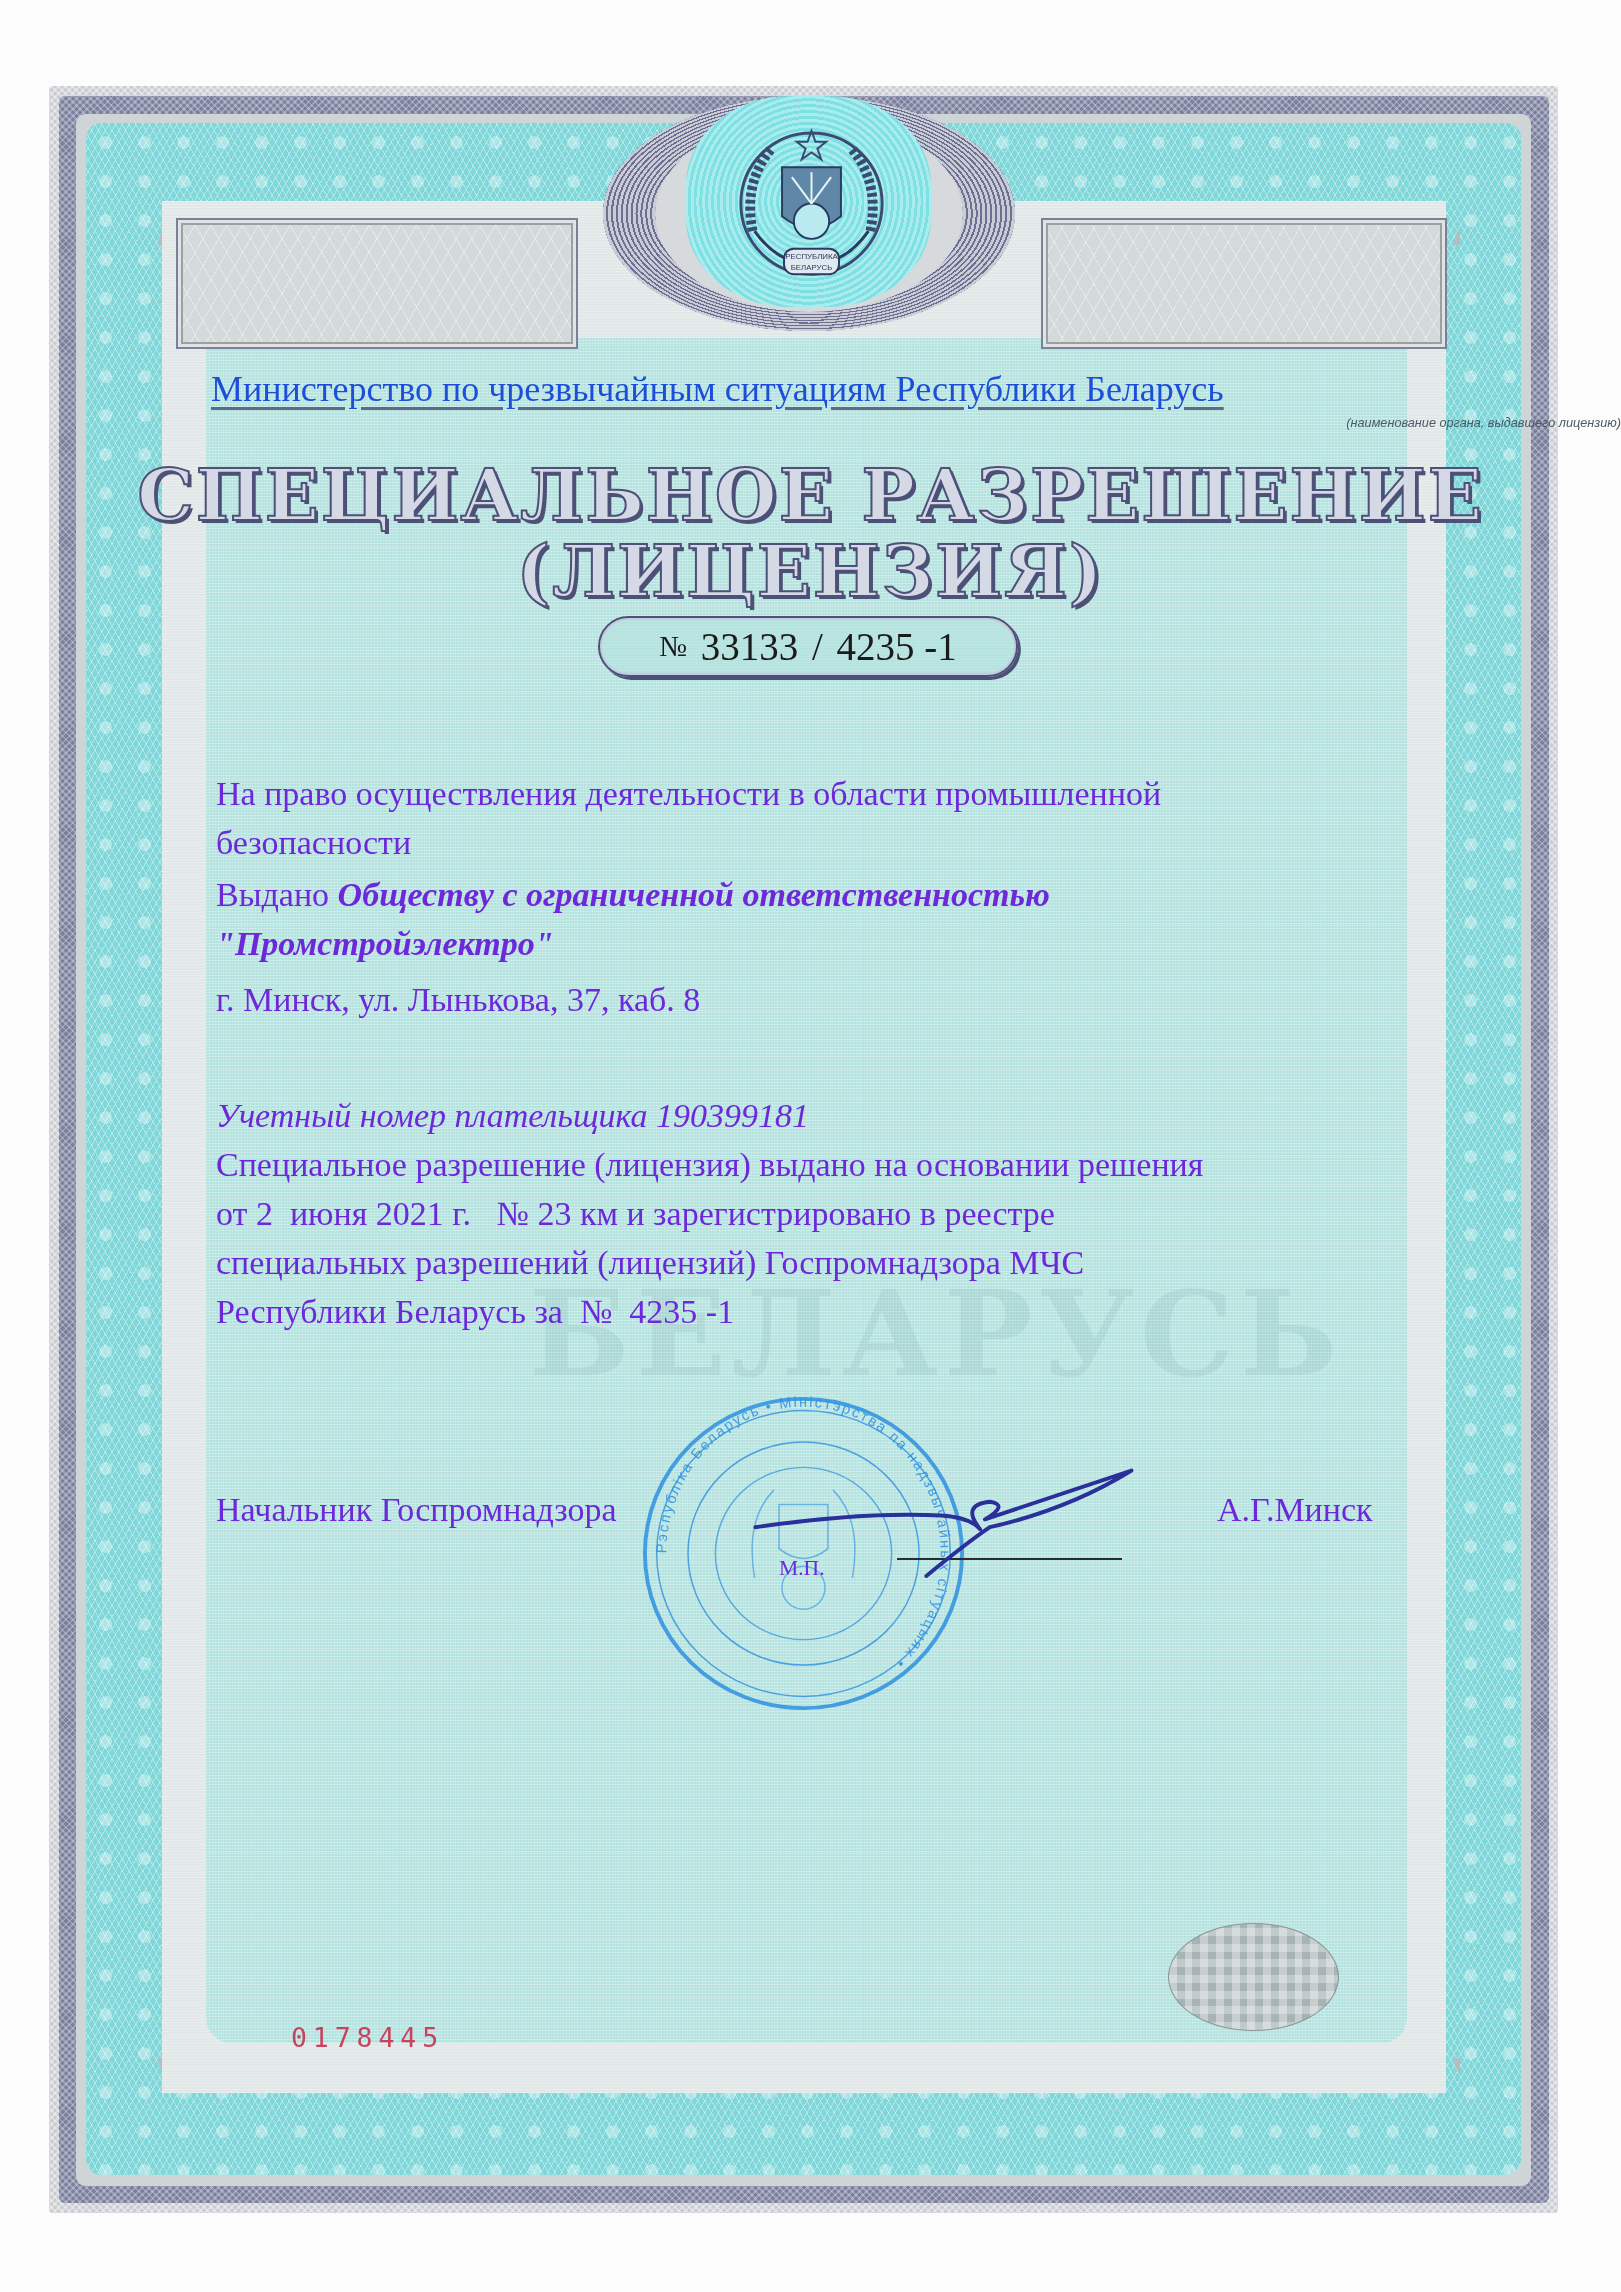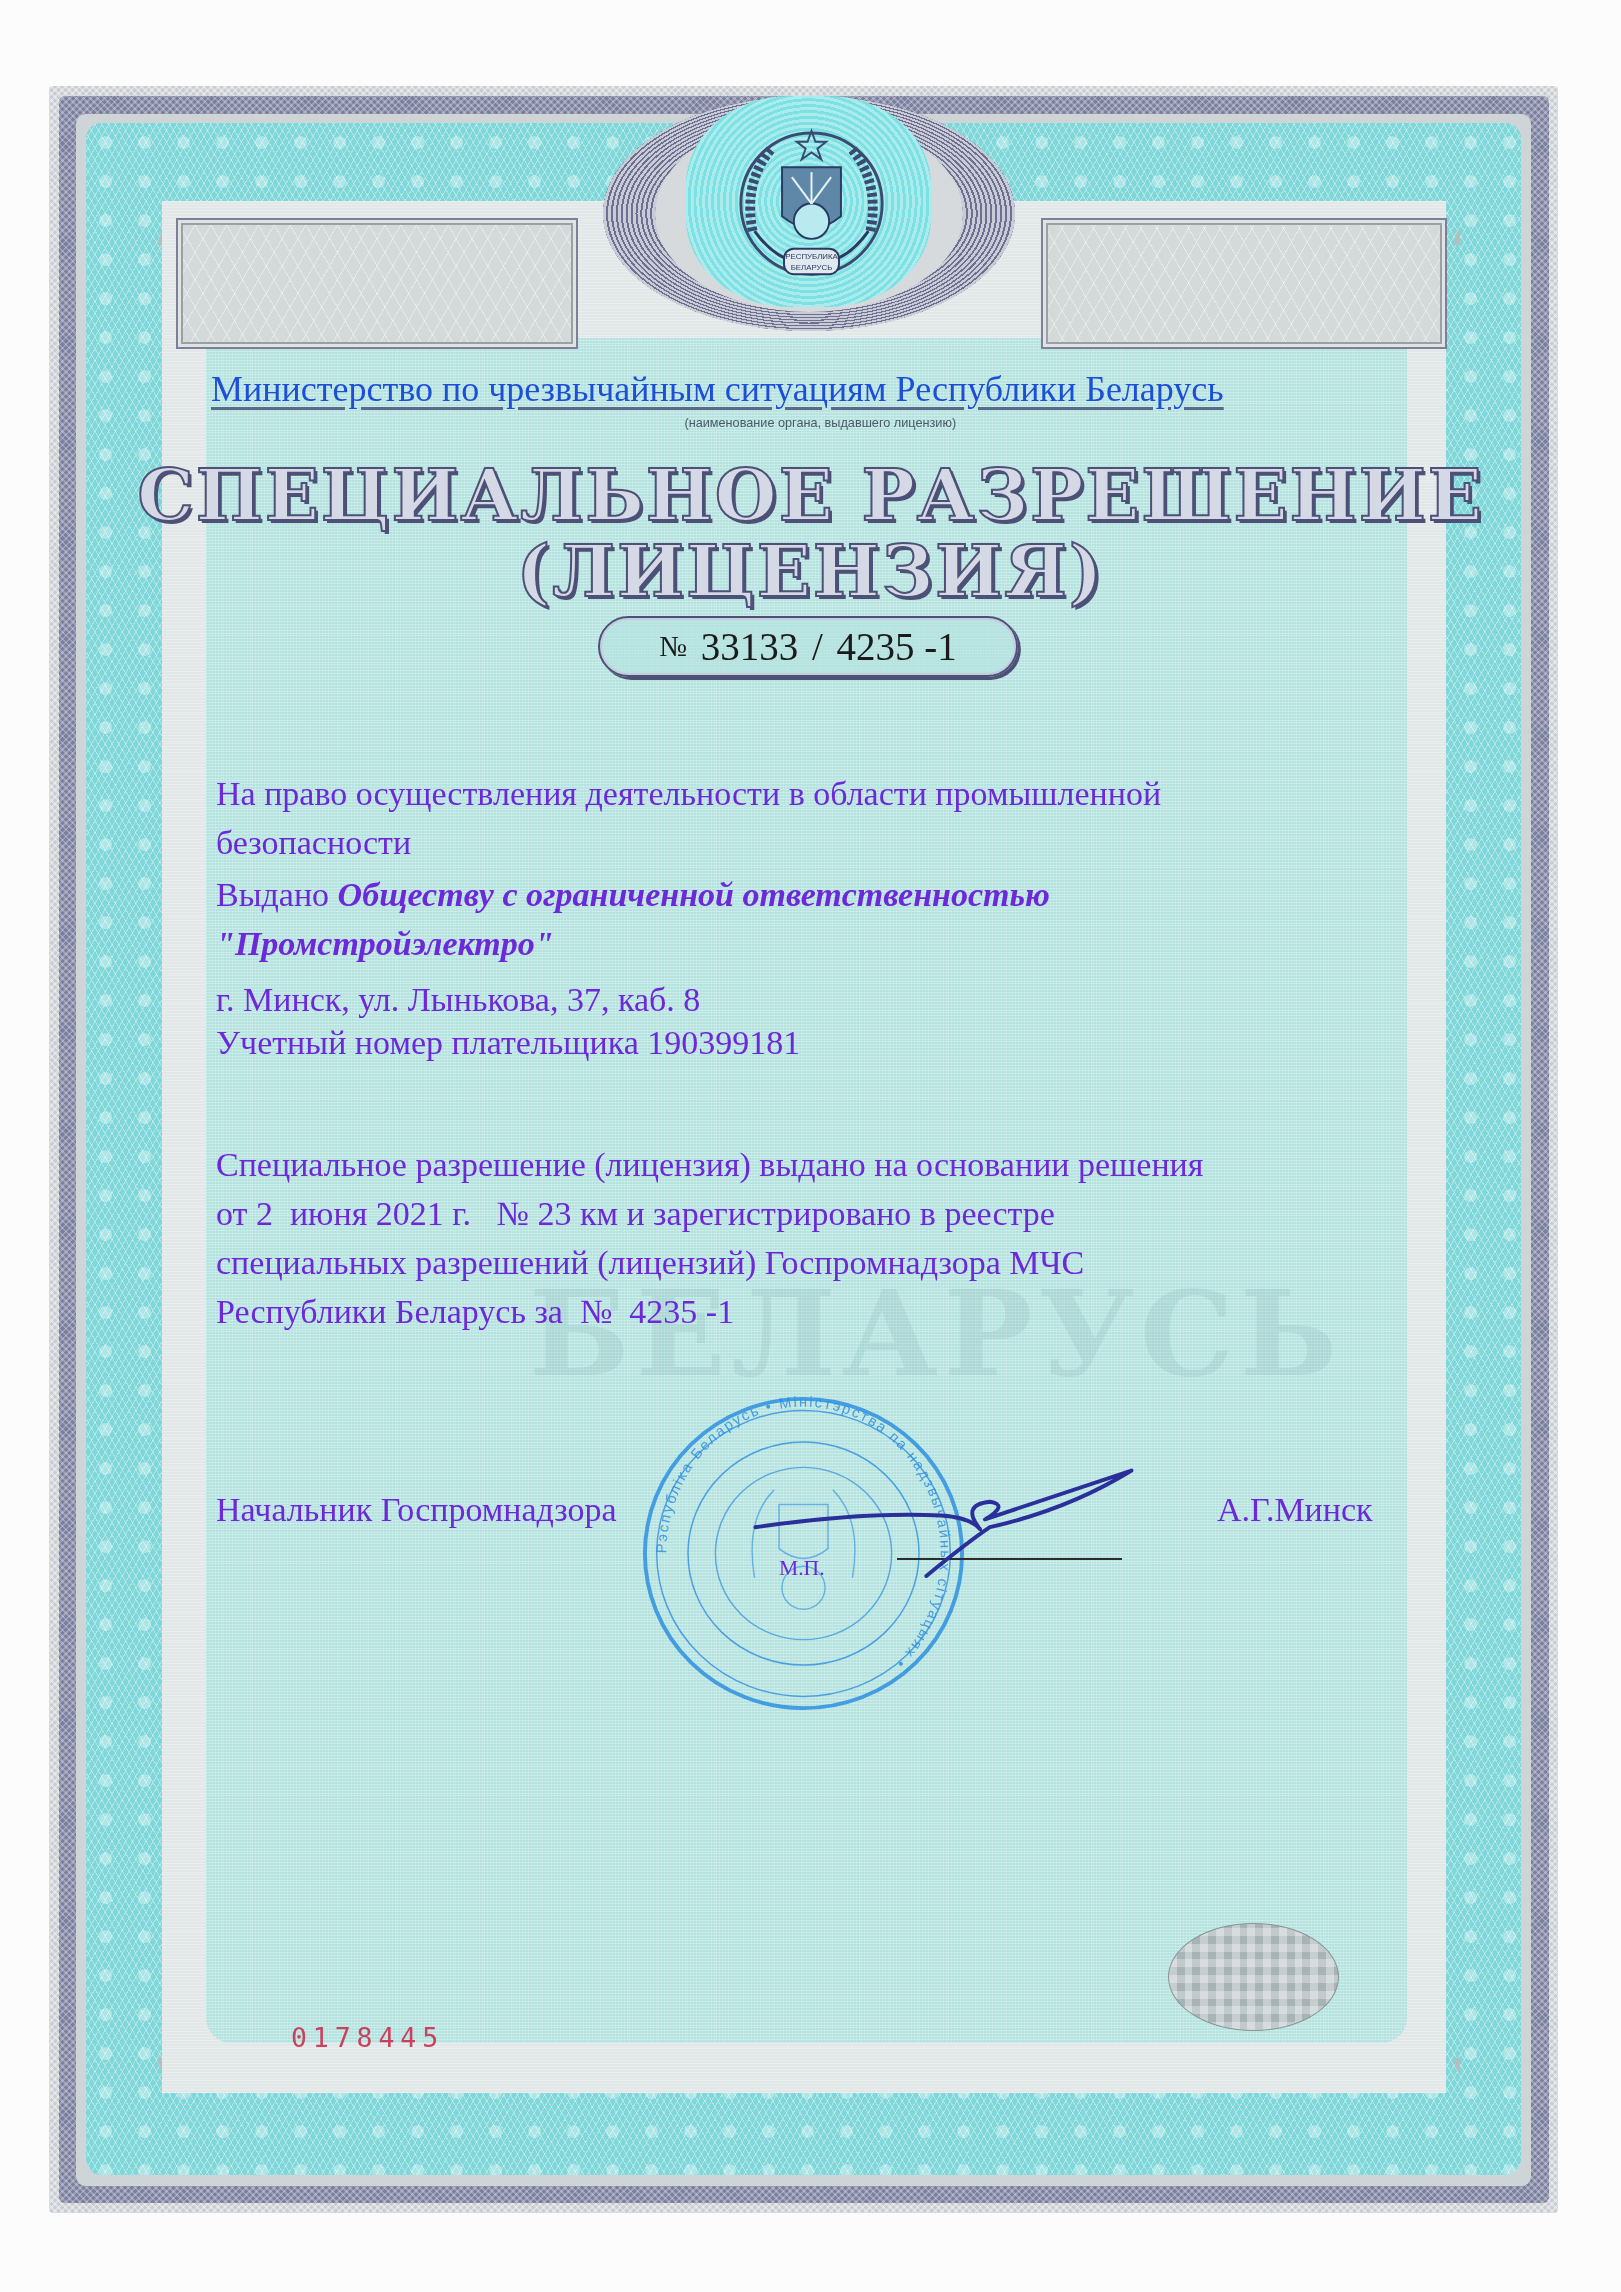--- a/index.html
+++ b/index.html
@@ -109,23 +109,24 @@
     .emblem {
       position: absolute; left: 733px; top: 123px; width: 157px; height: 167px;
     }
     
     .ministry {
       position: absolute; left: 211px; top: 368px; width: 1206px;
       font-size: 36px; color: #1d4ed8; white-space: nowrap;
       text-decoration: underline; text-decoration-color: #5a6a8a; text-underline-offset: 5.9px;
     }
     .ministry-caption {
-      position: absolute; left: 0; right: 0; top: 416px; text-align: center;
+      position: absolute; left: 0; right: 0; top: 416px; text-align: right;
       font-family: "Liberation Sans", sans-serif; font-size: 12.7px; color: #4b5a66;
       padding-left: 19.6px;
+      font-style: italic;
     }
     .title {
       position: absolute; left: 0; right: 0; text-align: center;
       font-family: "DejaVu Serif", serif; font-weight: bold;
       color: #d5d9e6;
       -webkit-text-stroke: 2px #4d5177;
       text-shadow: 2.9px 2.9px 0 #4d5177;
       letter-spacing: 2px;
     }
     .title-1 { top: 453px; font-size: 71px; }
@@ -220,21 +221,21 @@
 
 <div class="body-text" style="top:769px;">На право осуществления деятельности в области промышленной</div>
 <div class="body-text" style="top:818px;">безопасности</div>
 
 <div class="body-text" style="top:870px;">
   <span>Выдано</span>
   <span class="italic-bold">Обществу с ограниченной ответственностью</span>
 </div>
 <div class="body-text italic-bold" style="top:919px;">"Промстройэлектро"</div>
 <div class="body-text italic" style="top:975px;">г. Минск, ул. Лынькова, 37, каб. 8</div>
-<div class="body-text" style="top:1018px;">
+<div class="body-text" style="top:1091px;font-style:italic;">
   <span>Учетный номер плательщика</span>
   <span>190399181</span>
 </div>
 
 <div class="body-text" style="top:1140px;">Специальное разрешение (лицензия) выдано на основании решения</div>
 <div class="body-text" style="top:1189px; white-space:pre;">от 2  июня 2021 г.   № 23 км и зарегистрировано в реестре</div>
 <div class="body-text" style="top:1238px;">специальных разрешений (лицензий) Госпромнадзора МЧС</div>
 <div class="body-text" style="top:1287px; white-space:pre;">Республики Беларусь за  №  4235 -1</div>
 
 <svg class="stamp" viewBox="0 0 360 330">

